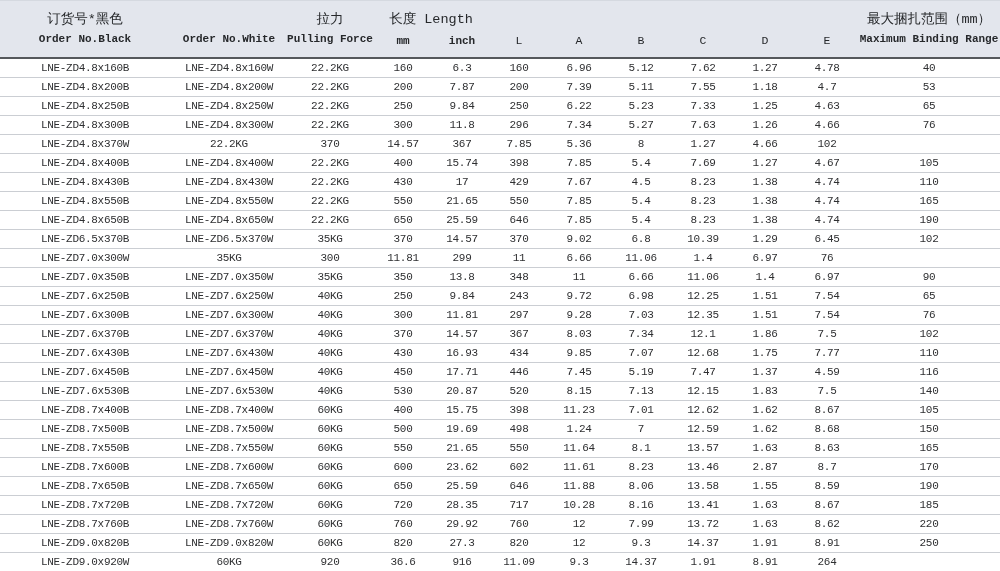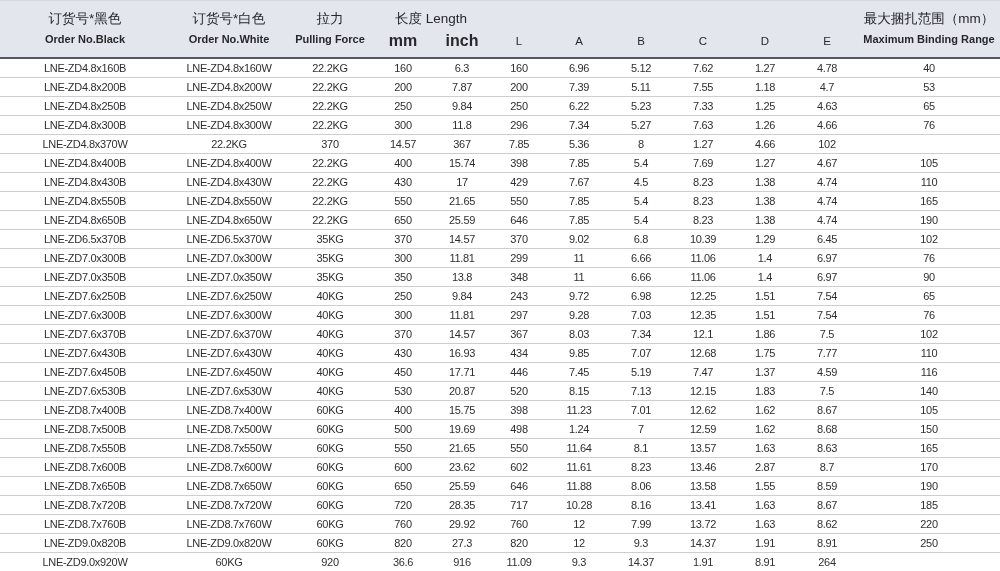--- a/index.html
+++ b/index.html
@@ -4,38 +4,39 @@
 <style>
   * { margin: 0; padding: 0; box-sizing: border-box; }
   html, body { width: 1000px; height: 571px; background: #ffffff; overflow: hidden; }
   body { font-family: "Liberation Sans", sans-serif; color: #333333; }
 
   .spec-table { width: 1000px; height: 571px; border-top: 1px solid #d5d9e0; }
 
   .grid-cols {
     display: grid;
     grid-template-columns: 170px 118px 84px 62px 56px 58px 62px 62px 62px 62px 62px 142px;
+    font-family: Liberation Mono, monospace;
   }
 
   .thead {
     height: 58px;
     background: #e3e6ed;
     border-bottom: 2px solid #55585c;
     grid-template-rows: 29px 27px;
   }
   .hcell {
     display: flex;
     align-items: center;
     justify-content: center;
     color: #26282b;
     white-space: nowrap;
   }
   .hzh { font-size: 13.5px; padding-top: 6px; }
   .hen { font-size: 11px; font-weight: bold; padding-bottom: 9px; }
-  .hsub { font-size: 16px; font-weight: bold; padding-bottom: 6px; }
+  .hsub { font-size: 11px; font-weight: bold; padding-bottom: 6px; }
   .hdim { font-size: 11.5px; padding-bottom: 6px; }
 
   .tbody { width: 1000px; }
   .trow {
     height: 19px;
     border-bottom: 1px solid #cbced3;
   }
   .tcell {
     display: flex;
     align-items: center;
@@ -48,21 +49,20 @@
   }
 </style>
 </head>
 <body>
 
 <div class="spec-table">
 
   <div class="thead grid-cols">
 
     <div class="hcell hzh" style="grid-area:1/1">订货号*黑色</div>
-    <div class="hcell hzh" style="grid-area:1/2">订货号*白色</div>
     <div class="hcell hzh" style="grid-area:1/3">拉力</div>
     <div class="hcell hzh" style="grid-row:1; grid-column:4/6">长度 Length</div>
     <div class="hcell hzh" style="grid-area:1/12">最大捆扎范围（mm）</div>
 
     <div class="hcell hen" style="grid-area:2/1">Order No.Black</div>
     <div class="hcell hen" style="grid-area:2/2">Order No.White</div>
     <div class="hcell hen" style="grid-area:2/3">Pulling Force</div>
     <div class="hcell hsub" style="grid-area:2/4">mm</div>
     <div class="hcell hsub" style="grid-area:2/5">inch</div>
     <div class="hcell hdim" style="grid-area:2/6">L</div>
@@ -208,21 +208,20 @@
         <div class="tcell">14.57</div>
         <div class="tcell">370</div>
         <div class="tcell">9.02</div>
         <div class="tcell">6.8</div>
         <div class="tcell">10.39</div>
         <div class="tcell">1.29</div>
         <div class="tcell">6.45</div>
         <div class="tcell">102</div>
       </div>
       <div class="trow grid-cols">
-        <div class="tcell">LNE-ZD7.0x300B</div>
         <div class="tcell">LNE-ZD7.0x300W</div>
         <div class="tcell">35KG</div>
         <div class="tcell">300</div>
         <div class="tcell">11.81</div>
         <div class="tcell">299</div>
         <div class="tcell">11</div>
         <div class="tcell">6.66</div>
         <div class="tcell">11.06</div>
         <div class="tcell">1.4</div>
         <div class="tcell">6.97</div>

